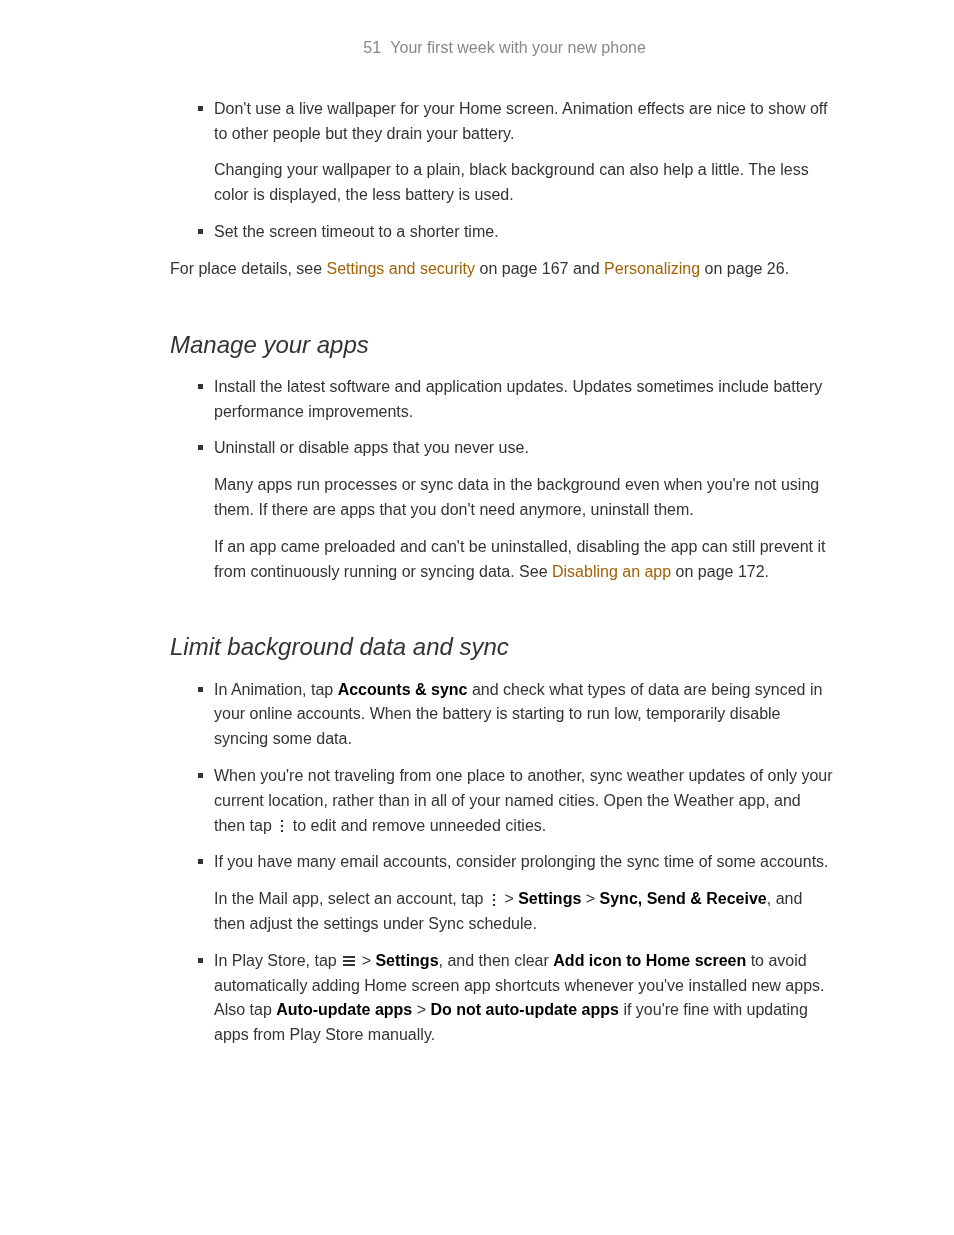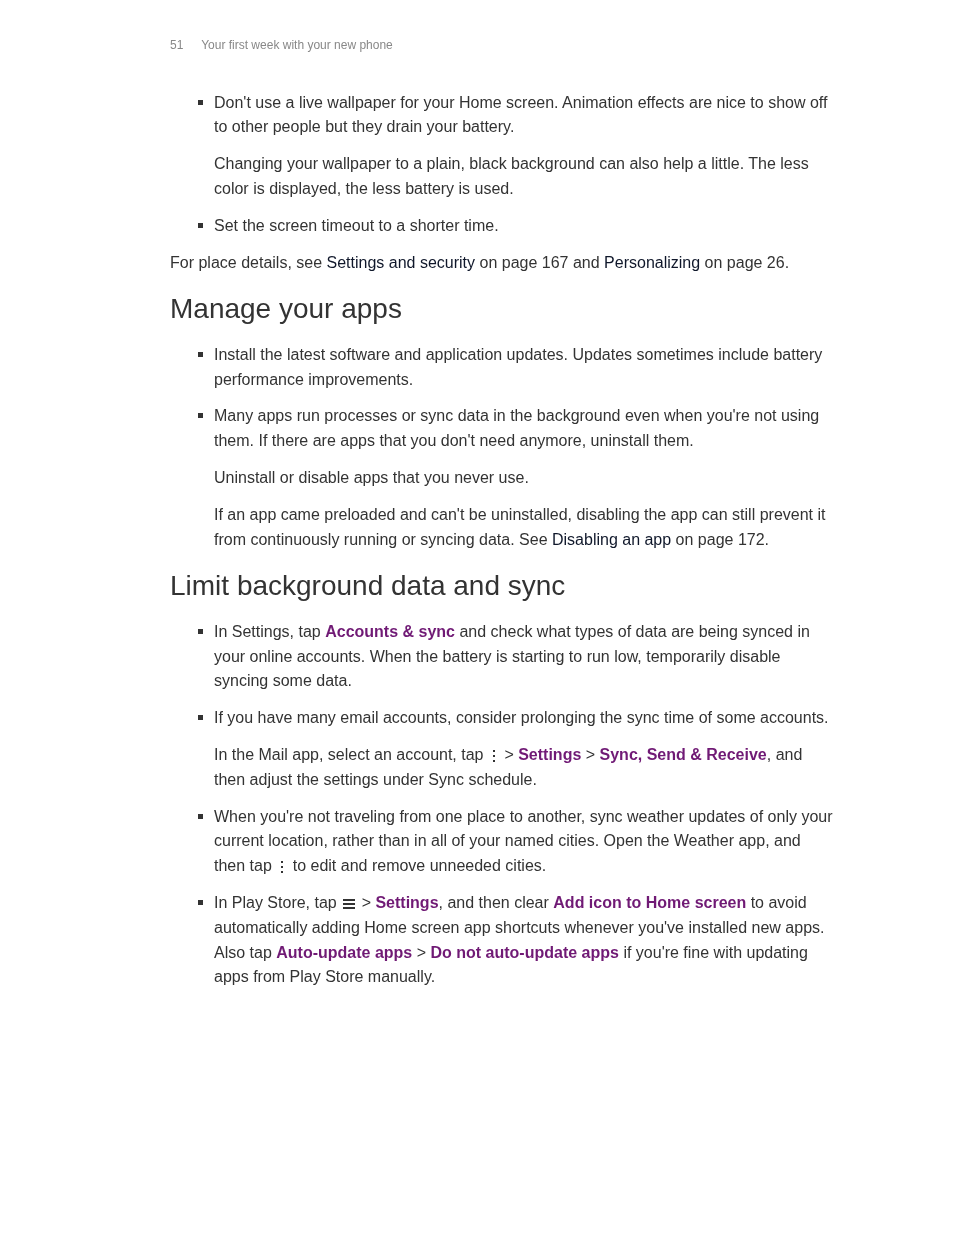--- a/index.html
+++ b/index.html
@@ -13,23 +13,24 @@
     color: #333333;
     font-size: 16px;
     line-height: 1.55;
   }
   .page {
     box-sizing: border-box;
     width: 954px;
     padding: 36px 120px 60px 170px;
   }
   .header {
-    font-size: 12px;
+    font-size: 16px;
     color: #888888;
     margin-bottom: 36px;
+    text-align: center;
   }
   .header .page-num {
     display: inline-block;
     width: 28px;
   }
   ul.bullets {
     list-style: none;
     padding: 0;
     margin: 0 0 0 44px;
   }
@@ -47,33 +48,34 @@
     height: 5px;
     background: #333333;
   }
   .para {
     margin: 0 0 12px 0;
   }
   .sub {
     margin-top: 10px;
   }
   .link {
-    color: #0f172a;
+    color: #a16207;
     text-decoration: none;
     cursor: pointer;
   }
   h2.section {
-    font-size: 28px;
+    font-size: 24px;
     font-weight: 400;
     color: #333333;
-    margin: 12px 0 12px 0;
+    margin: 44px 0 12px 0;
+    font-style: italic;
   }
   .bold {
     font-weight: 600;
-    color: #701a75;
+    color: #000000;
   }
   .more-icon, .menu-icon {
     display: inline-block;
     vertical-align: middle;
     margin: 0 2px;
   }
   .more-icon svg, .menu-icon svg {
     display: block;
   }
   .body-text {
@@ -104,54 +106,54 @@
     <span>For place details, see </span><span class="link">Settings and security</span><span> on page 167 and </span><span class="link">Personalizing</span><span> on page 26.</span>
   </p>
 
   <h2 class="section">Manage your apps</h2>
 
   <ul class="bullets">
     <li>
       <div class="para">Install the latest software and application updates. Updates sometimes include battery performance improvements.</div>
     </li>
     <li>
+      <div class="para">Uninstall or disable apps that you never use.</div>
       <div class="para sub">Many apps run processes or sync data in the background even when you're not using them. If there are apps that you don't need anymore, uninstall them.</div>
-      <div class="para">Uninstall or disable apps that you never use.</div>
       <div class="para sub">
         <span>If an app came preloaded and can't be uninstalled, disabling the app can still prevent it from continuously running or syncing data. See </span><span class="link">Disabling an app</span><span> on page 172.</span>
       </div>
     </li>
   </ul>
 
   <h2 class="section">Limit background data and sync</h2>
 
 
   <ul class="bullets">
     <li>
       <div class="para">
-        <span>In Settings, tap </span><span class="bold">Accounts &amp; sync</span><span> and check what types of data are being synced in your online accounts. When the battery is starting to run low, temporarily disable syncing some data.</span>
+        <span>In Animation, tap </span><span class="bold">Accounts &amp; sync</span><span> and check what types of data are being synced in your online accounts. When the battery is starting to run low, temporarily disable syncing some data.</span>
+      </div>
+    </li>
+    <li>
+      <div class="para">
+        <span>When you're not traveling from one place to another, sync weather updates of only your current location, rather than in all of your named cities. Open the Weather app, and then tap </span><span class="more-icon"><svg width="8" height="14" viewBox="0 0 8 14">
+              <rect x="3" y="1" width="2" height="2" fill="#333"></rect>
+              <rect x="3" y="6" width="2" height="2" fill="#333"></rect>
+              <rect x="3" y="11" width="2" height="2" fill="#333"></rect>
+            </svg></span><span> to edit and remove unneeded cities.</span>
       </div>
     </li>
     <li>
       <div class="para">If you have many email accounts, consider prolonging the sync time of some accounts.</div>
       <div class="para sub">
         <span>In the Mail app, select an account, tap </span><span class="more-icon"><svg width="8" height="14" viewBox="0 0 8 14">
               <rect x="3" y="1" width="2" height="2" fill="#333"></rect>
               <rect x="3" y="6" width="2" height="2" fill="#333"></rect>
               <rect x="3" y="11" width="2" height="2" fill="#333"></rect>
             </svg></span><span> &gt; </span><span class="bold">Settings</span><span> &gt; </span><span class="bold">Sync, Send &amp; Receive</span><span>, and then adjust the settings under Sync schedule.</span>
-      </div>
-    </li>
-    <li>
-      <div class="para">
-        <span>When you're not traveling from one place to another, sync weather updates of only your current location, rather than in all of your named cities. Open the Weather app, and then tap </span><span class="more-icon"><svg width="8" height="14" viewBox="0 0 8 14">
-              <rect x="3" y="1" width="2" height="2" fill="#333"></rect>
-              <rect x="3" y="6" width="2" height="2" fill="#333"></rect>
-              <rect x="3" y="11" width="2" height="2" fill="#333"></rect>
-            </svg></span><span> to edit and remove unneeded cities.</span>
       </div>
     </li>
     <li>
       <div class="para">
         <span>In Play Store, tap </span><span class="menu-icon"><svg width="12" height="12" viewBox="0 0 12 12">
               <rect x="0" y="1" width="12" height="2" fill="#333"></rect>
               <rect x="0" y="5" width="12" height="2" fill="#333"></rect>
               <rect x="0" y="9" width="12" height="2" fill="#333"></rect>
             </svg></span><span>  &gt; </span><span class="bold">Settings</span><span>, and then clear </span><span class="bold">Add icon to Home screen</span><span> to avoid automatically adding Home screen app shortcuts whenever you've installed new apps. Also tap </span><span class="bold">Auto-update apps</span><span> &gt; </span><span class="bold">Do not auto-update apps</span><span> if you're fine with updating apps from Play Store manually.</span>
       </div>

